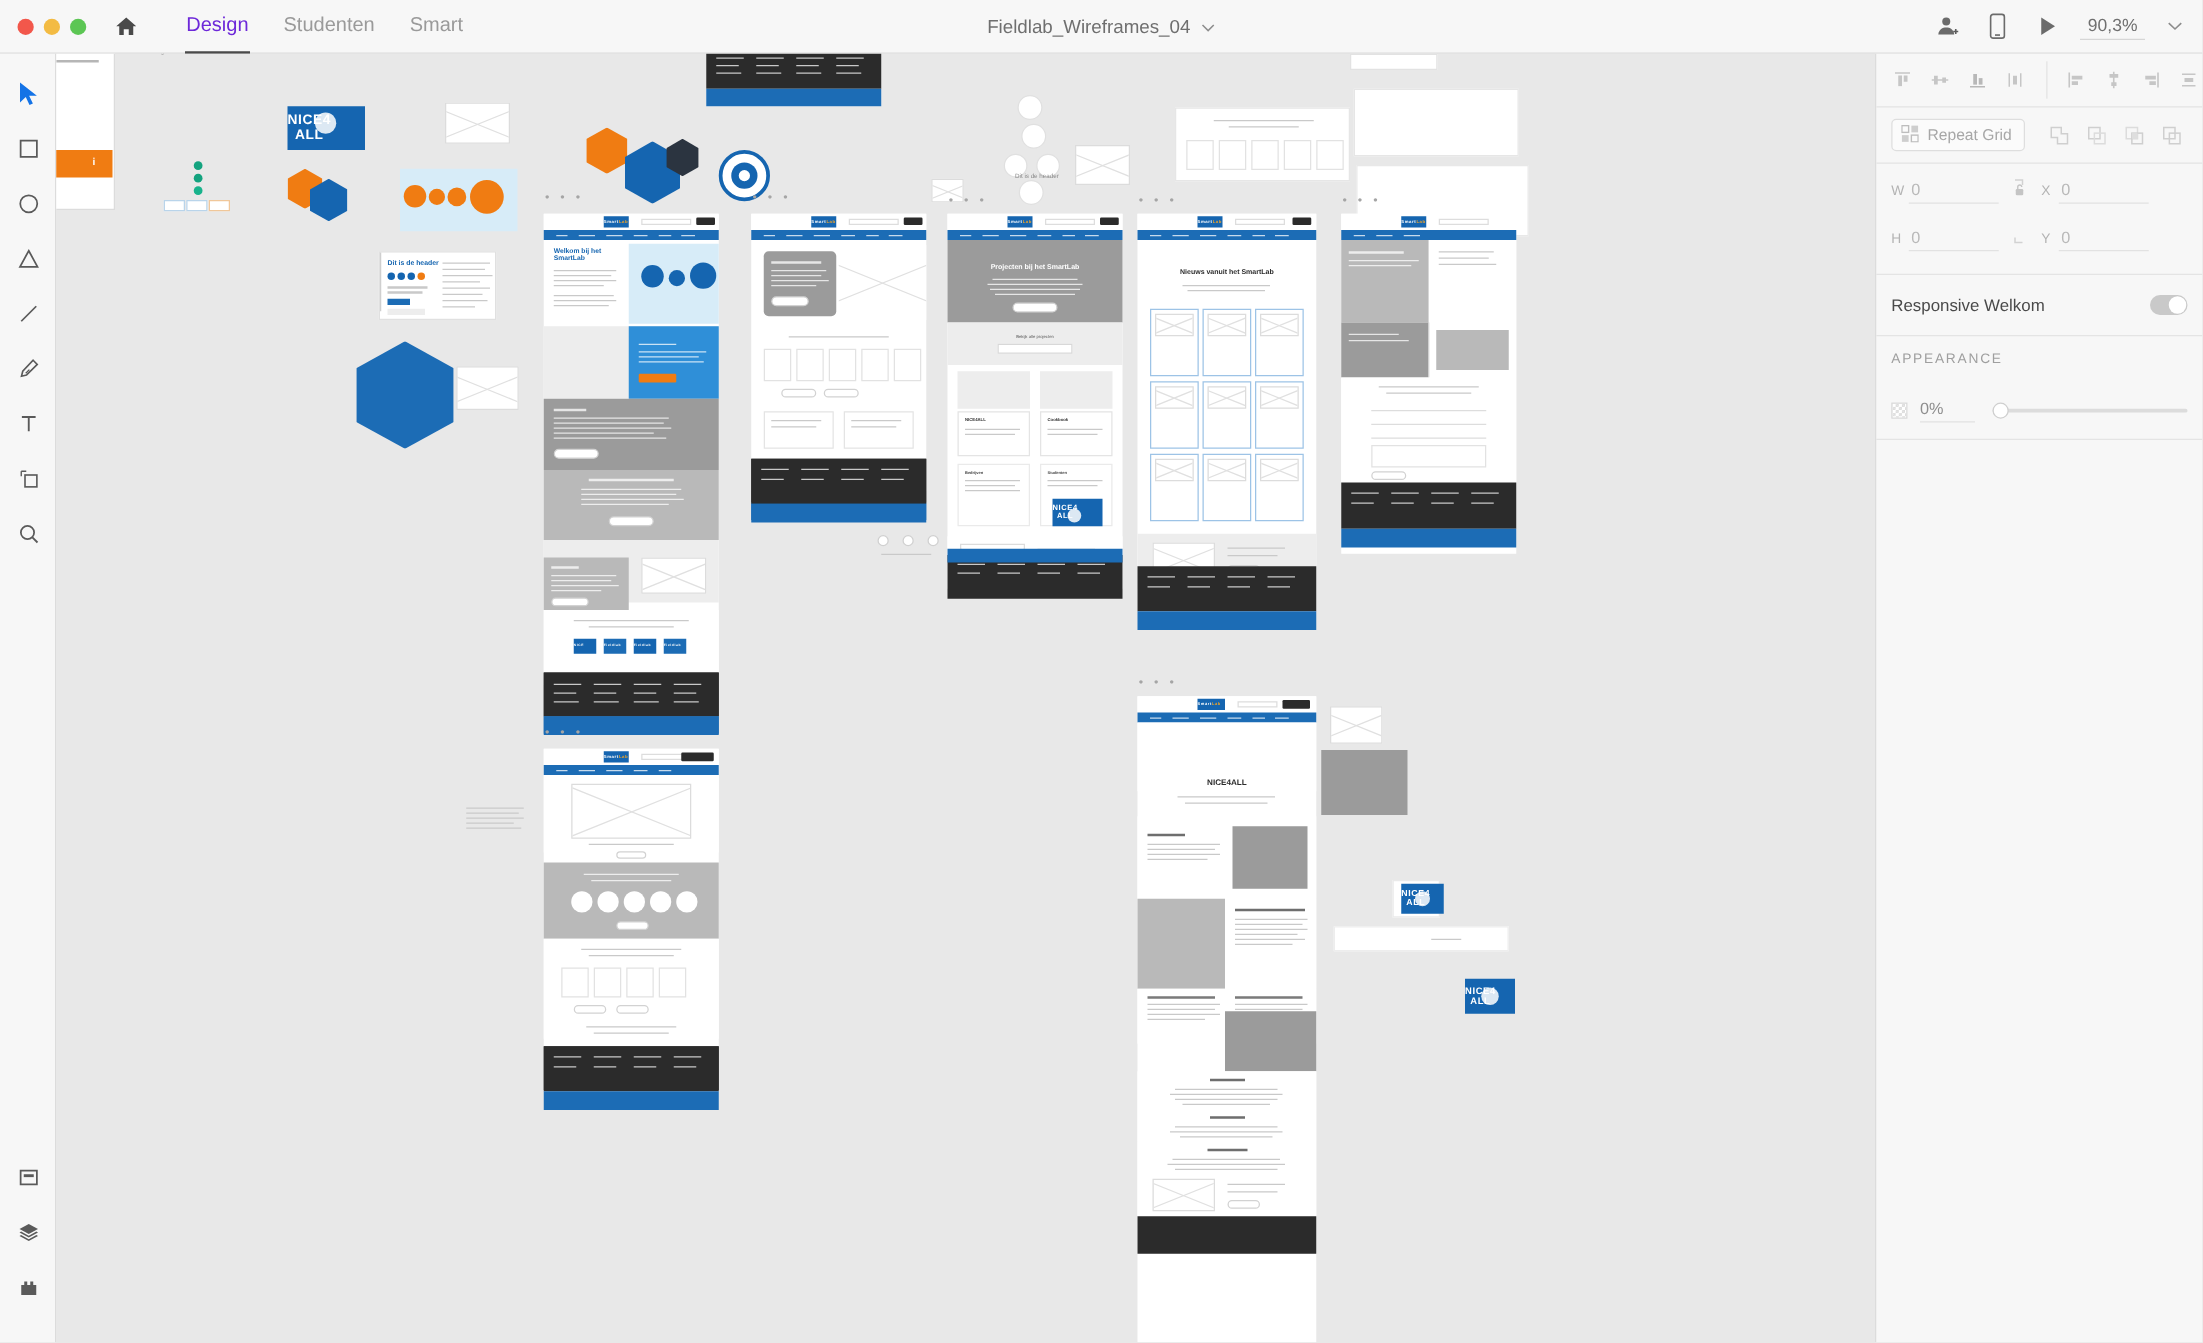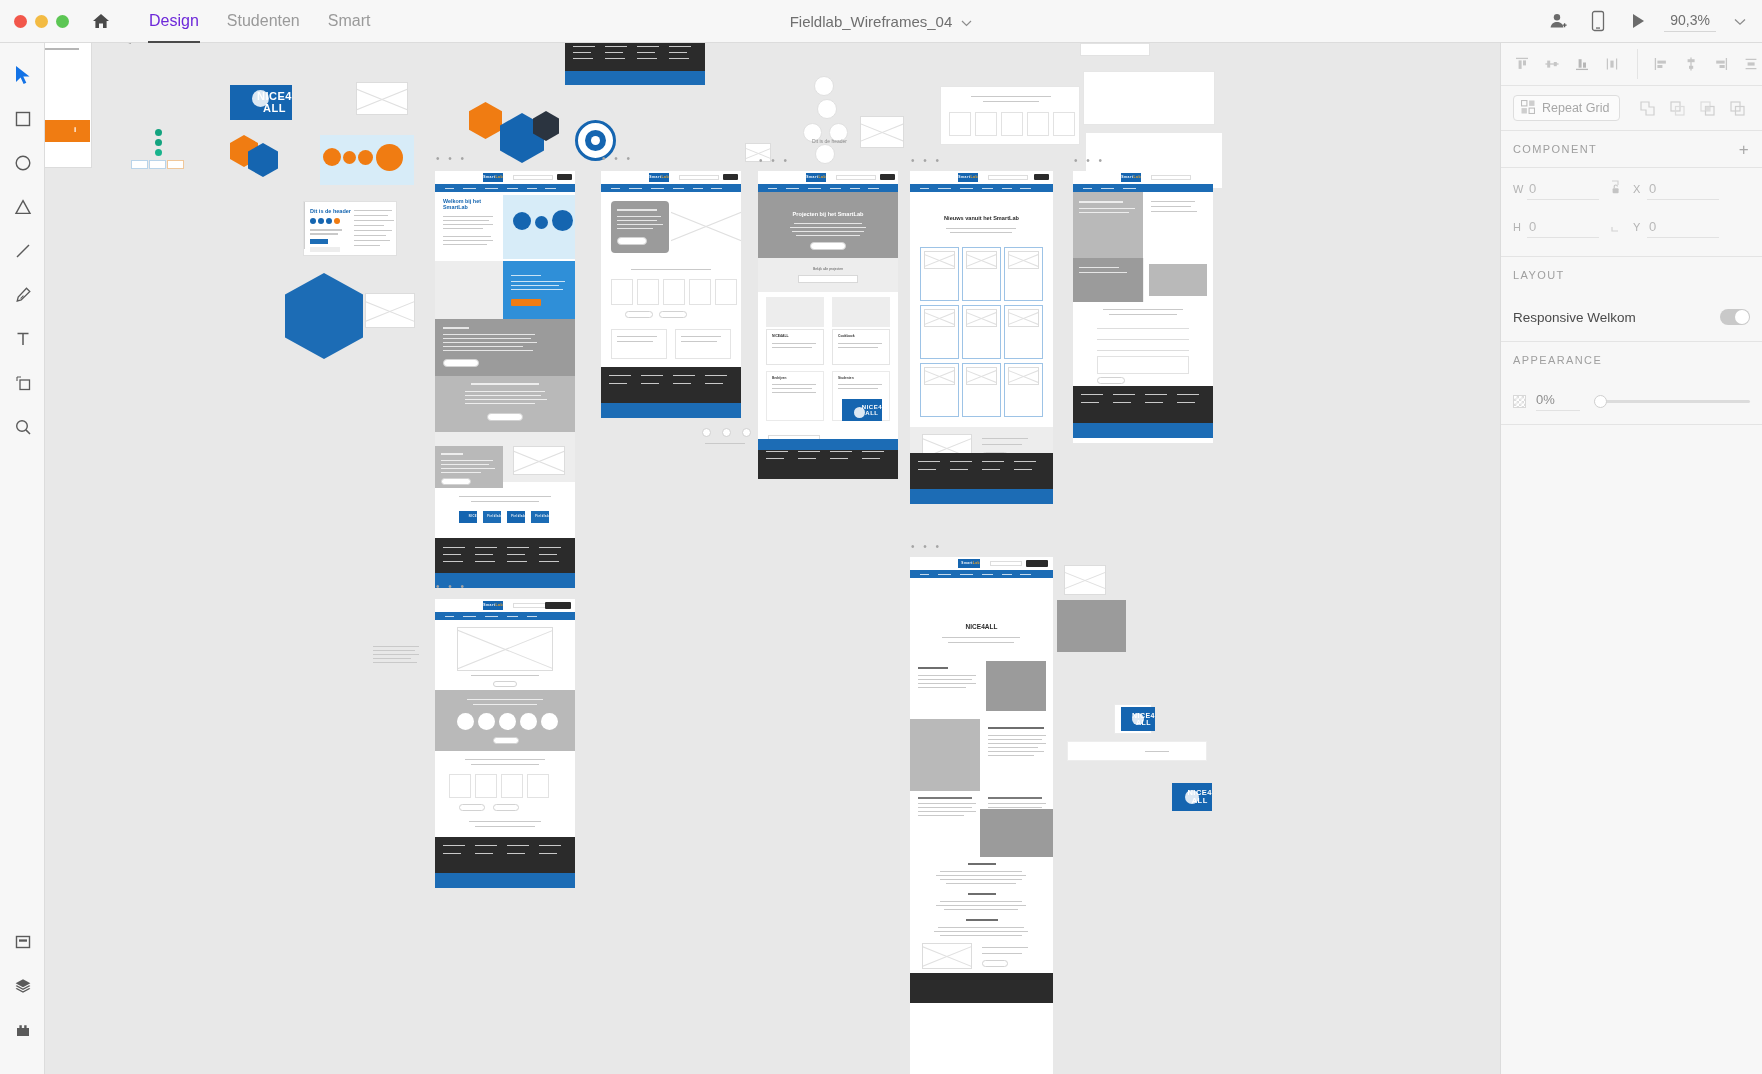--- a/index.html
+++ b/index.html
@@ -151,21 +151,21 @@
   .bx-x:before{ transform:rotate(22deg); }
   .bx-x:after{ transform:rotate(-22deg); }
   .txl{ position:absolute; background:#c9c9c9; height:1px; }
   .txl.d{ background:#6e6e6e; }
   .txl.w{ background:#ffffff; opacity:.75; }
   .hx{ position:absolute; }
   .dots{ position:absolute; font-size:10px; color:#a5a5a5; letter-spacing:3px; }
   .hdr-ttl{ position:absolute; font-weight:bold; color:#2b2b2b; }
   .n4a{
     position:absolute; background:#1565b0; color:#fff; font-weight:bold;
-    display:flex; align-items:center; justify-content:flex-end; text-align:center;
+    display:flex; align-items:center; justify-content:flex-start; text-align:center;
     line-height:1.05; letter-spacing:.5px;
   }
   .pill{ position:absolute; border:1px solid #d2d2d2; border-radius:20px; background:#fff;}
   .circ{ position:absolute; border-radius:50%; }
   .sq{ position:absolute; }
 </style>
 </head>
 <body>
 
 <div id="app">
@@ -396,26 +396,20 @@
           <div class="abtn">
             <svg width="19" height="19" viewBox="0 0 19 19">
                 <rect x="3" y="3" width="9" height="9" stroke="#cfcfcf" stroke-width="1.2" fill="none"></rect>
                 <rect x="7.5" y="7.5" width="8.5" height="8.5" stroke="#cfcfcf" stroke-width="1.2" fill="none"></rect>
               </svg>
           </div>
         </div>
       </div>
     </div>
 
-    <div class="rp-sec">
-      <div class="sec-head">
-        <span>COMPONENT</span>
-        <span class="plus">+</span>
-      </div>
-    </div>
 
     <div class="rp-sec">
       <div class="wh-grid">
         <div class="wh-row">
           <div class="fld">
             <span class="lb">W</span>
             <span class="vl">0</span>
           </div>
           <div class="linkwrap">
             <svg width="26" height="22" viewBox="0 0 26 22">
@@ -441,23 +435,20 @@
           </div>
           <div class="fld">
             <span class="lb">Y</span>
             <span class="vl">0</span>
           </div>
         </div>
       </div>
     </div>
 
     <div class="rp-sec">
-      <div class="sec-head">
-        <span>LAYOUT</span>
-      </div>
       <div class="resp-row">
         <span>Responsive Welkom</span>
         <div class="toggle"></div>
       </div>
     </div>
 
     <div class="rp-sec">
       <div class="sec-head">
         <span>APPEARANCE</span>
       </div>

